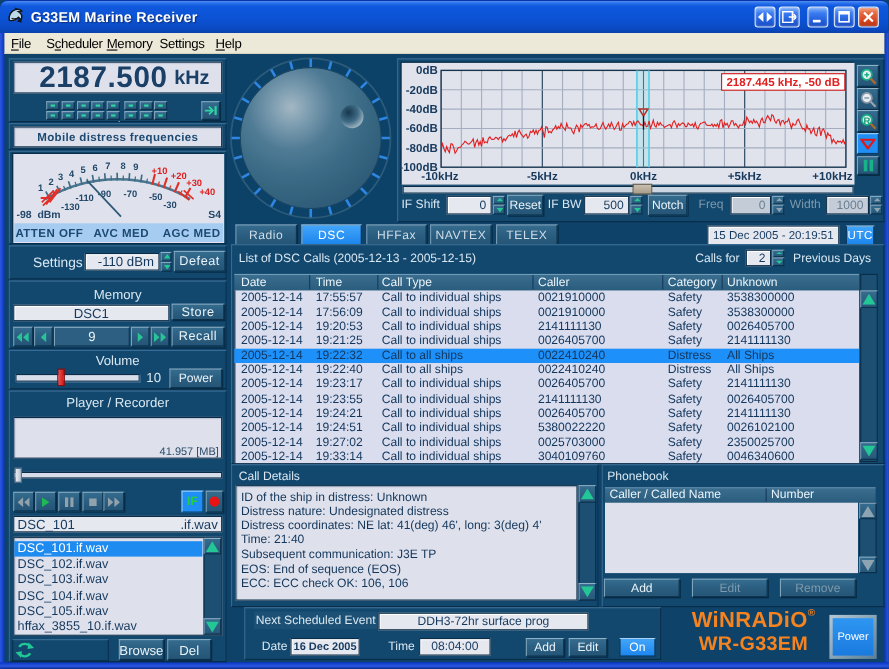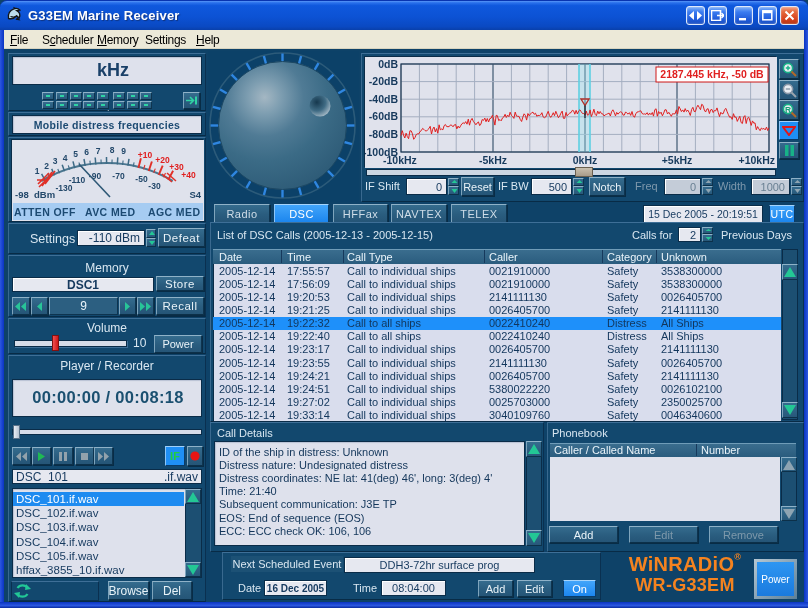--- a/index.html
+++ b/index.html
@@ -59,20 +59,21 @@
 <div class="abs " style="left:145px;top:31px;width:80px;height:17px;color:#000;font-size:12px;letter-spacing:-0.3px;display:flex;align-items:center;white-space:nowrap;width:auto">Settings</div>
 <div class="abs " style="left:196px;top:31px;width:80px;height:17px;color:#000;font-size:12px;letter-spacing:-0.3px;display:flex;align-items:center;white-space:nowrap;width:auto"><u>H</u>elp</div>
 <div class="abs sec" style="left:8px;top:53px;width:198px;height:58px;"></div>
 <div class="abs sec" style="left:8px;top:112px;width:198px;height:24px;"></div>
 <div class="abs sec" style="left:8px;top:137px;width:198px;height:85px;"></div>
 <div class="abs sec" style="left:8px;top:223px;width:198px;height:31px;"></div>
 <div class="abs sec" style="left:8px;top:255px;width:198px;height:62px;"></div>
 <div class="abs sec" style="left:8px;top:318px;width:198px;height:36px;"></div>
 <div class="abs sec" style="left:8px;top:355px;width:198px;height:247px;"></div>
 <div class="abs disp" style="left:12px;top:56px;width:190px;height:29px;display:flex;align-items:center;justify-content:center;gap:6px;padding-left:12px">
+    <span style="font-size:27px;font-weight:bold;color:#1a4068;letter-spacing:0.5px">2187.500</span>
     <span style="font-size:18px;font-weight:bold;color:#1a4068">kHz</span>
   </div>
 <div class="abs spinb" style="left:42.2px;top:92px;width:12px;height:8px;display:flex;align-items:center;justify-content:center">
     <div style="width:4px;height:1.5px;background:#2fd3a4"></div>
   </div>
 <div class="abs spinb" style="left:42.2px;top:101px;width:12px;height:8px;display:flex;align-items:center;justify-content:center">
     <div style="width:4px;height:1.5px;background:#2fd3a4"></div>
   </div>
 <div class="abs spinb" style="left:55.9px;top:92px;width:12px;height:8px;display:flex;align-items:center;justify-content:center">
     <div style="width:4px;height:1.5px;background:#2fd3a4"></div>
@@ -188,21 +189,21 @@
       <polygon points="5.0,2 2.0,6 8.0,6" fill="#23c795"></polygon>
     </svg>
   </div>
 <div class="abs spinb" style="left:146px;top:238px;width:10px;height:9px">
     <svg width="10" height="9">
       <polygon points="5.0,7 2.0,3 8.0,3" fill="#23c795"></polygon>
     </svg>
   </div>
 <div class="abs btn " style="left:158px;top:228px;width:47px;height:19px;font-size:11.5px;letter-spacing:0.5px">Defeat</div>
 <div class="abs lbl abs" style="left:8px;top:261px;width:198px;height:14px;justify-content:center;font-size:12px">Memory</div>
-<div class="abs " style="left:12px;top:277px;width:142px;height:15px;background:#e6e8f0;color:#15395e;font-size:12px;display:flex;align-items:center;justify-content:center;padding:0 4px;border:1px solid #0a2c48;box-shadow:inset 1px 1px 0 #ffffff;font-weight:bold;white-space:nowrap">DSC1</div>
+<div class="abs " style="left:12px;top:277px;width:142px;height:15px;background:#e6e8f0;color:#15395e;font-size:12px;display:flex;align-items:center;justify-content:center;padding:0 4px;border:1px solid #0a2c48;box-shadow:inset 1px 1px 0 #ffffff;font-weight:normal;white-space:nowrap">DSC1</div>
 <div class="abs btn " style="left:156px;top:276px;width:48px;height:15px;font-size:11.5px;letter-spacing:0.5px">Store</div>
 <div class="abs btn " style="left:12px;top:297px;width:18px;height:18px;font-size:11px;">
     <svg width="12" height="9">
       <polygon points="5,0 5,9 0,4.5" fill="#28c498"></polygon>
       <polygon points="11,0 11,9 6,4.5" fill="#28c498"></polygon>
     </svg>
   </div>
 <div class="abs btn " style="left:31px;top:297px;width:17px;height:18px;font-size:11px;">
     <svg width="6" height="9">
       <polygon points="5,0 5,9 0,4.5" fill="#28c498"></polygon>
@@ -221,21 +222,21 @@
     </svg>
   </div>
 <div class="abs btn " style="left:156px;top:297px;width:48px;height:18px;font-size:11.5px;letter-spacing:0.5px">Recall</div>
 <div class="abs lbl abs" style="left:8px;top:321px;width:198px;height:14px;justify-content:center;font-size:12px">Volume</div>
 <div class="abs " style="left:14px;top:340px;width:113px;height:7px;background:#d7dde9;border:1px solid #0a2c48;box-shadow:1px 1px 0 #3e6f97"></div>
 <div class="abs " style="left:52px;top:335px;width:7px;height:16px;background:linear-gradient(90deg,#f05050,#d01818);border:1px solid #801010"></div>
 <div class="abs lbl" style="left:133px;top:336px;width:20px;height:14px;font-size:12px">10</div>
 <div class="abs btn " style="left:154px;top:335px;width:48px;height:18px;font-size:11px;">Power</div>
 <div class="abs lbl abs" style="left:8px;top:359px;width:198px;height:14px;justify-content:center;font-size:12px">Player / Recorder</div>
 <div class="abs disp" style="left:12px;top:379px;width:190px;height:38px;">
-    <div class="abs" style="left:0;top:8px;width:190px;text-align:center;font-size:16.5px;font-weight:bold;color:#1b5070;letter-spacing:0.3px">00:00:00 / 00:08:18</div>
+    <div class="abs" style="left:0;top:26px;width:186px;text-align:right;font-size:10px;color:#2a4a66">41.957 [MB]</div>
   </div>
 <div class="abs " style="left:12px;top:429px;width:190px;height:6px;background:#d7dde9;border:1px solid #0a2c48"></div>
 <div class="abs " style="left:13px;top:425px;width:7px;height:14px;background:linear-gradient(90deg,#e8edf4,#b8c4d2);border:1px solid #5a7288"></div>
 <div class="abs btn " style="left:12px;top:447px;width:19px;height:18px;font-size:11px;">
     <svg width="11" height="9">
       <polygon points="5,0 5,9 0,4.5" fill="#92a2ac"></polygon>
       <polygon points="11,0 11,9 6,4.5" fill="#92a2ac"></polygon>
     </svg>
   </div>
 <div class="abs btn " style="left:32px;top:447px;width:19px;height:18px;font-size:11px;">

